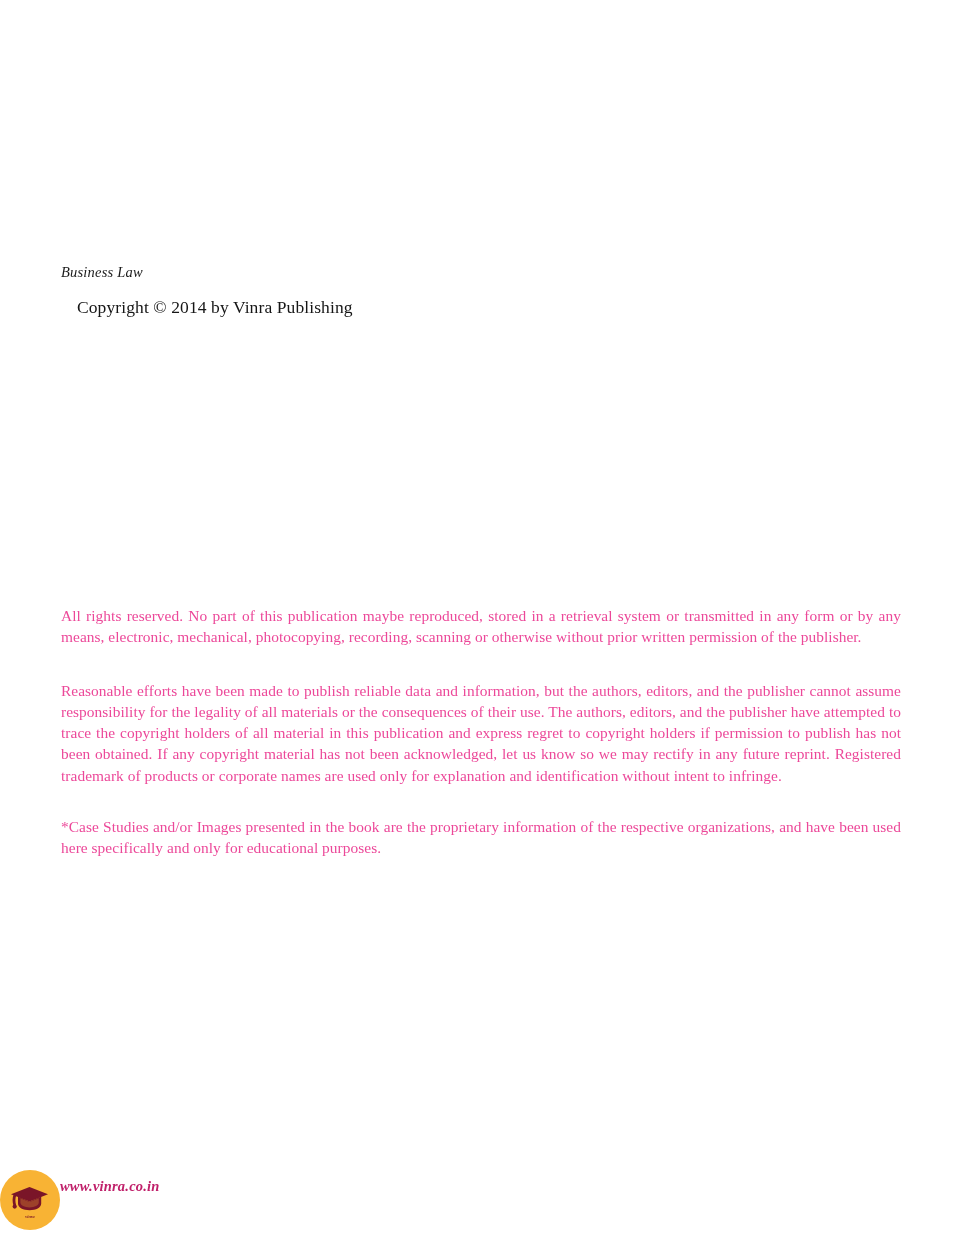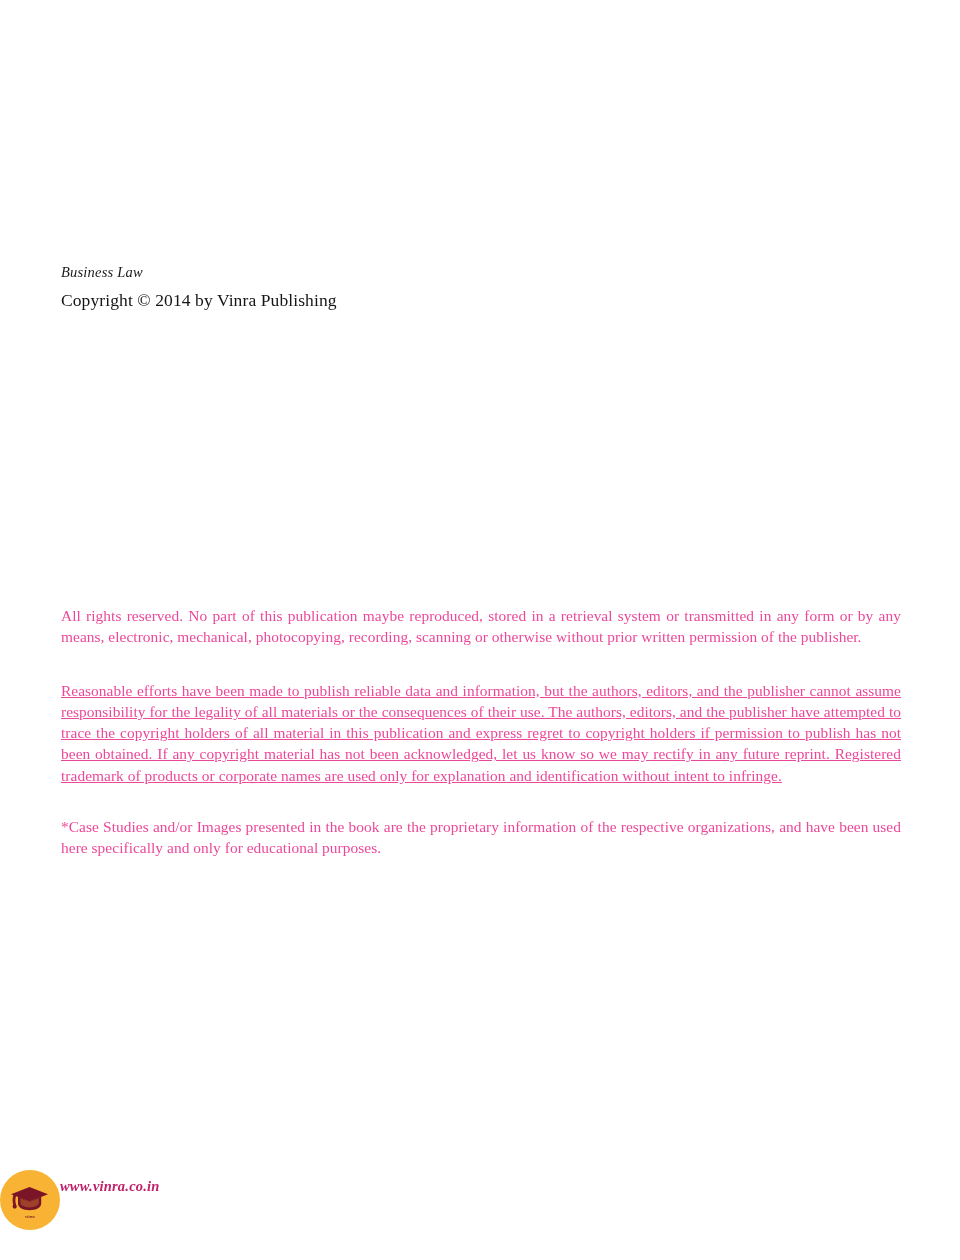--- a/index.html
+++ b/index.html
@@ -39,21 +39,21 @@
     letter-spacing: 0.2px;
     color: #1b1b1b;
     margin: 0 0 9px 0;
     white-space: nowrap;
   }
   .copyright-line {
     font-size: 17.5px;
     line-height: 21px;
     letter-spacing: 0.1px;
     color: #161616;
-    margin: 0;
+    margin: 16px;
     white-space: nowrap;
   }
 
   
   .legal-block {
     position: absolute;
     left: 61px;
     top: 605px;
     width: 840px;
   }
@@ -64,21 +64,20 @@
     text-justify: inter-word;
     color: #ec4899;
     margin: 0 0 32px 0;
     letter-spacing: 0.05px;
   }
   .legal-para:last-child {
     margin-bottom: 8px;
   }
   .legal-para.tight-gap {
     margin-bottom: 30px;
-    text-decoration: underline;
   }
 
   
   .footer-logo {
     position: absolute;
     left: 0;
     right: 0;
     top: 1170px;
     display: flex;
     flex-direction: row;

